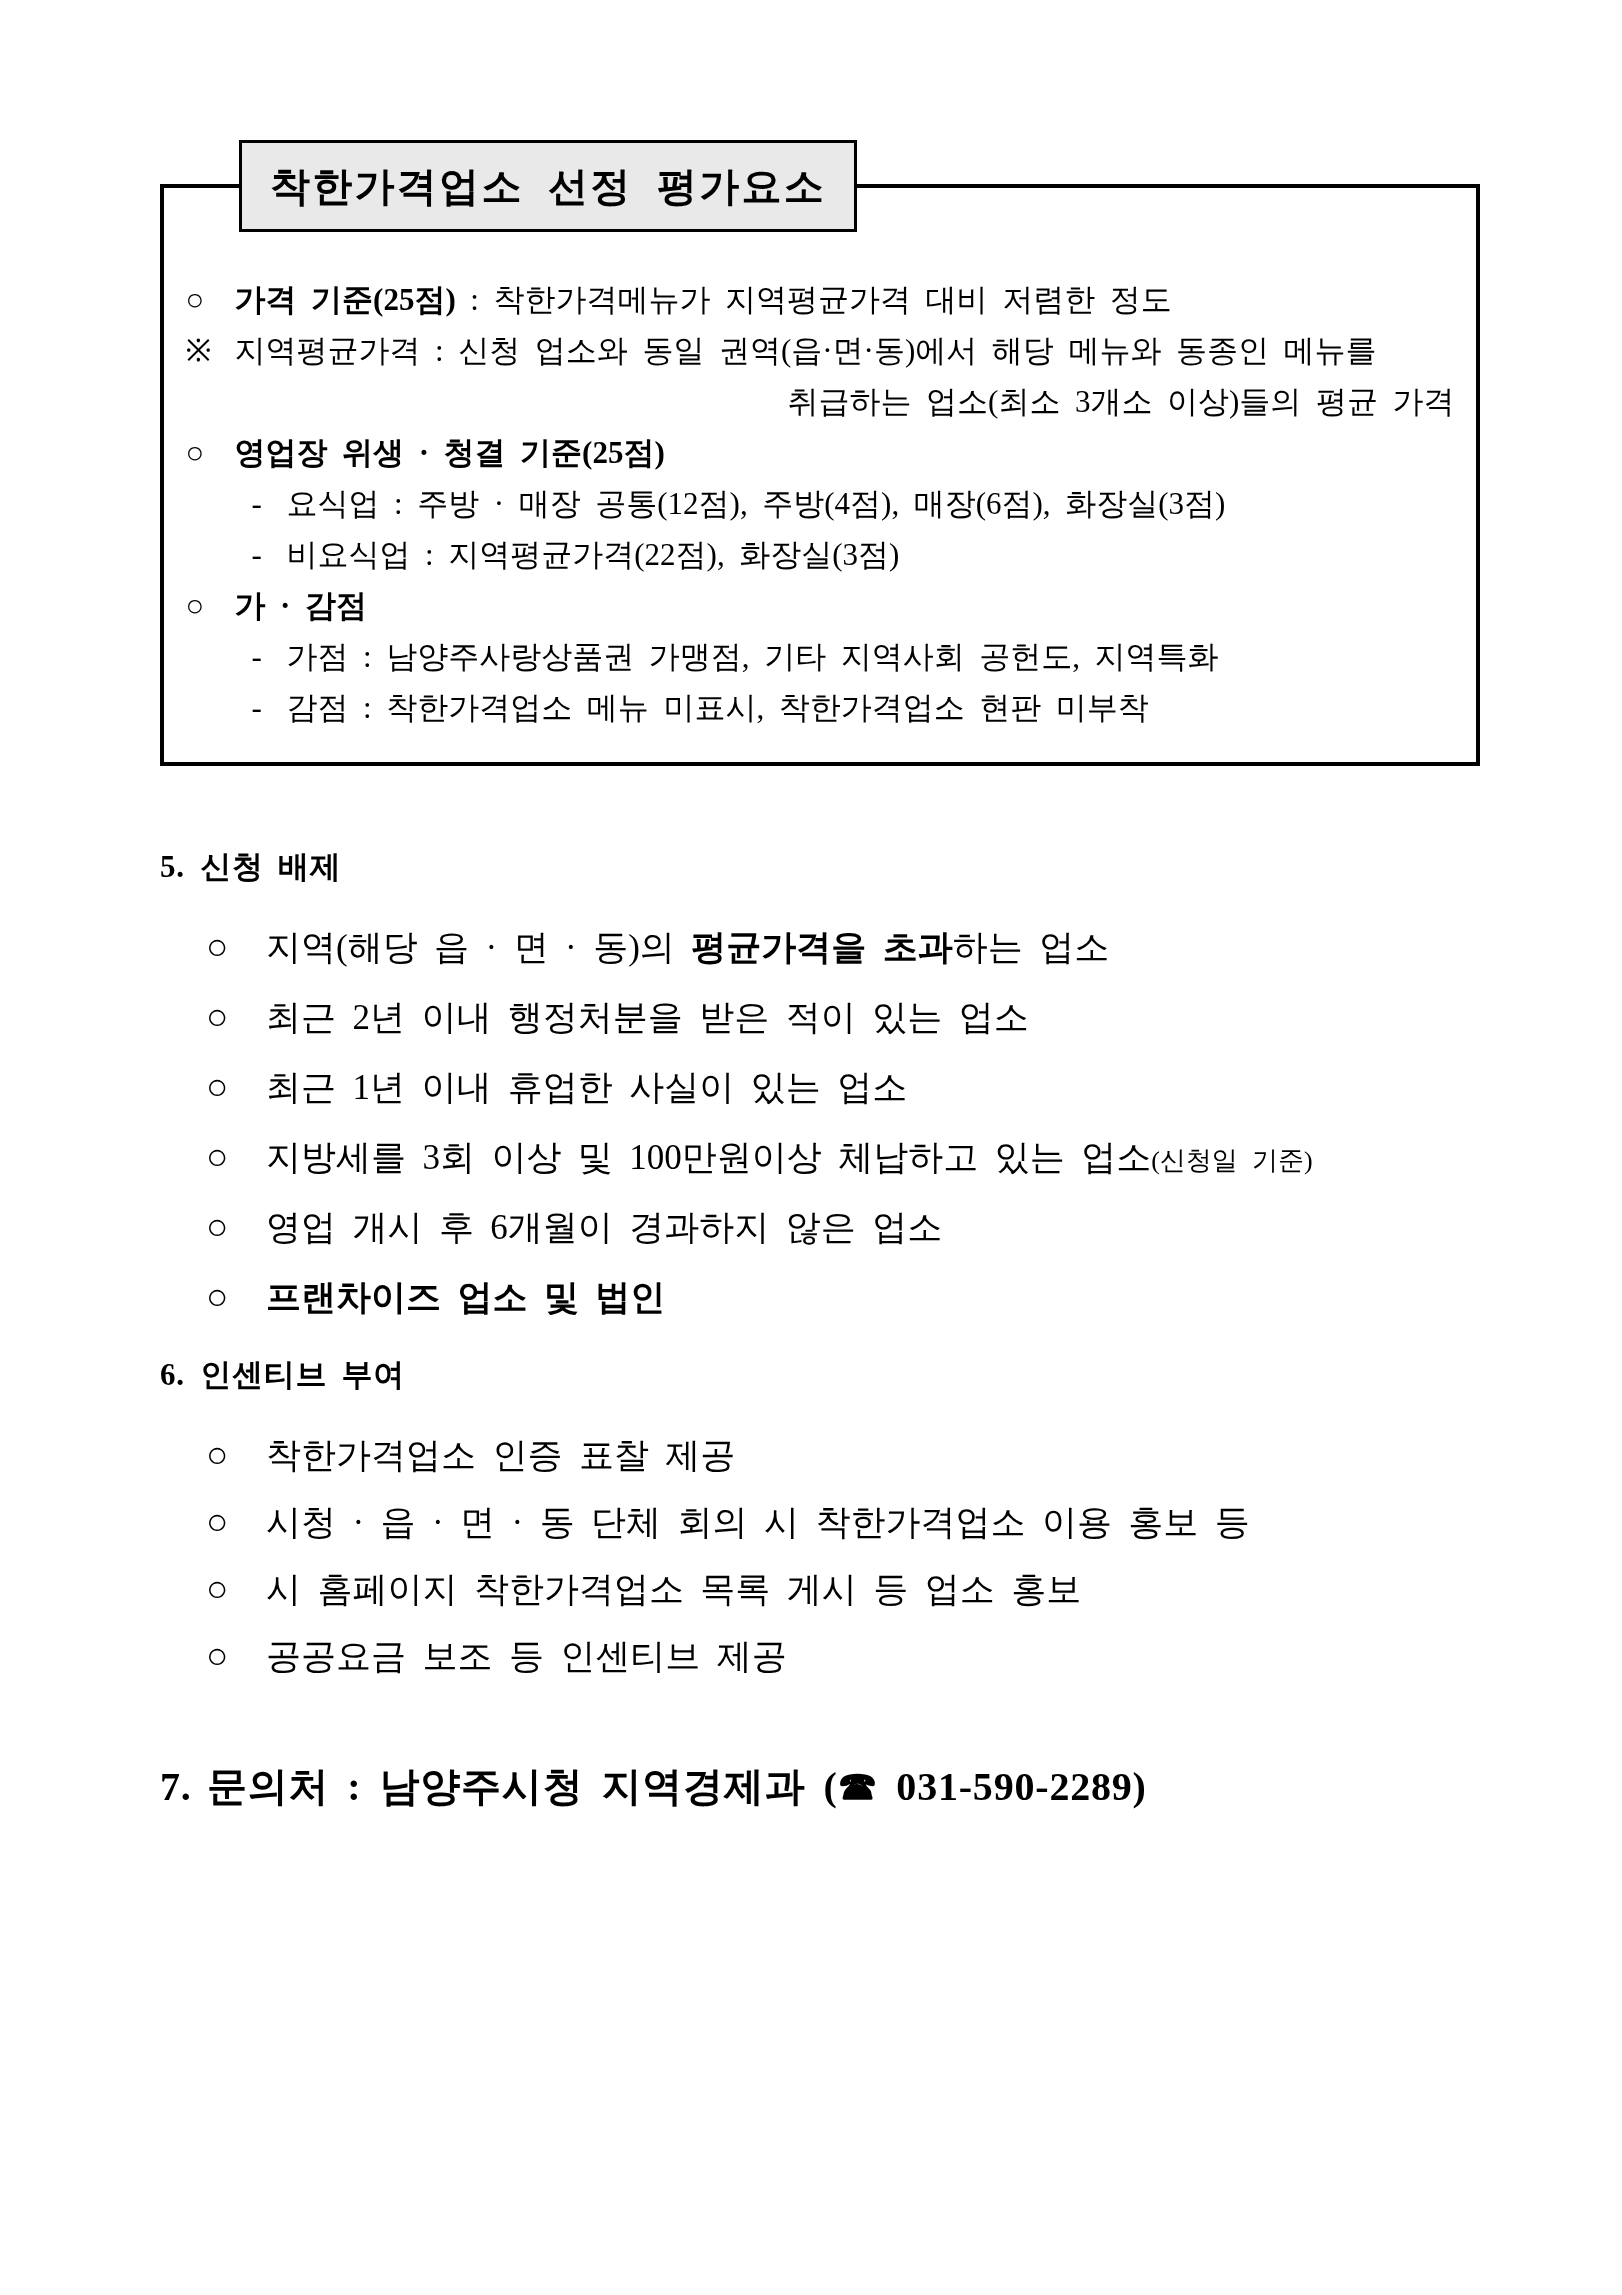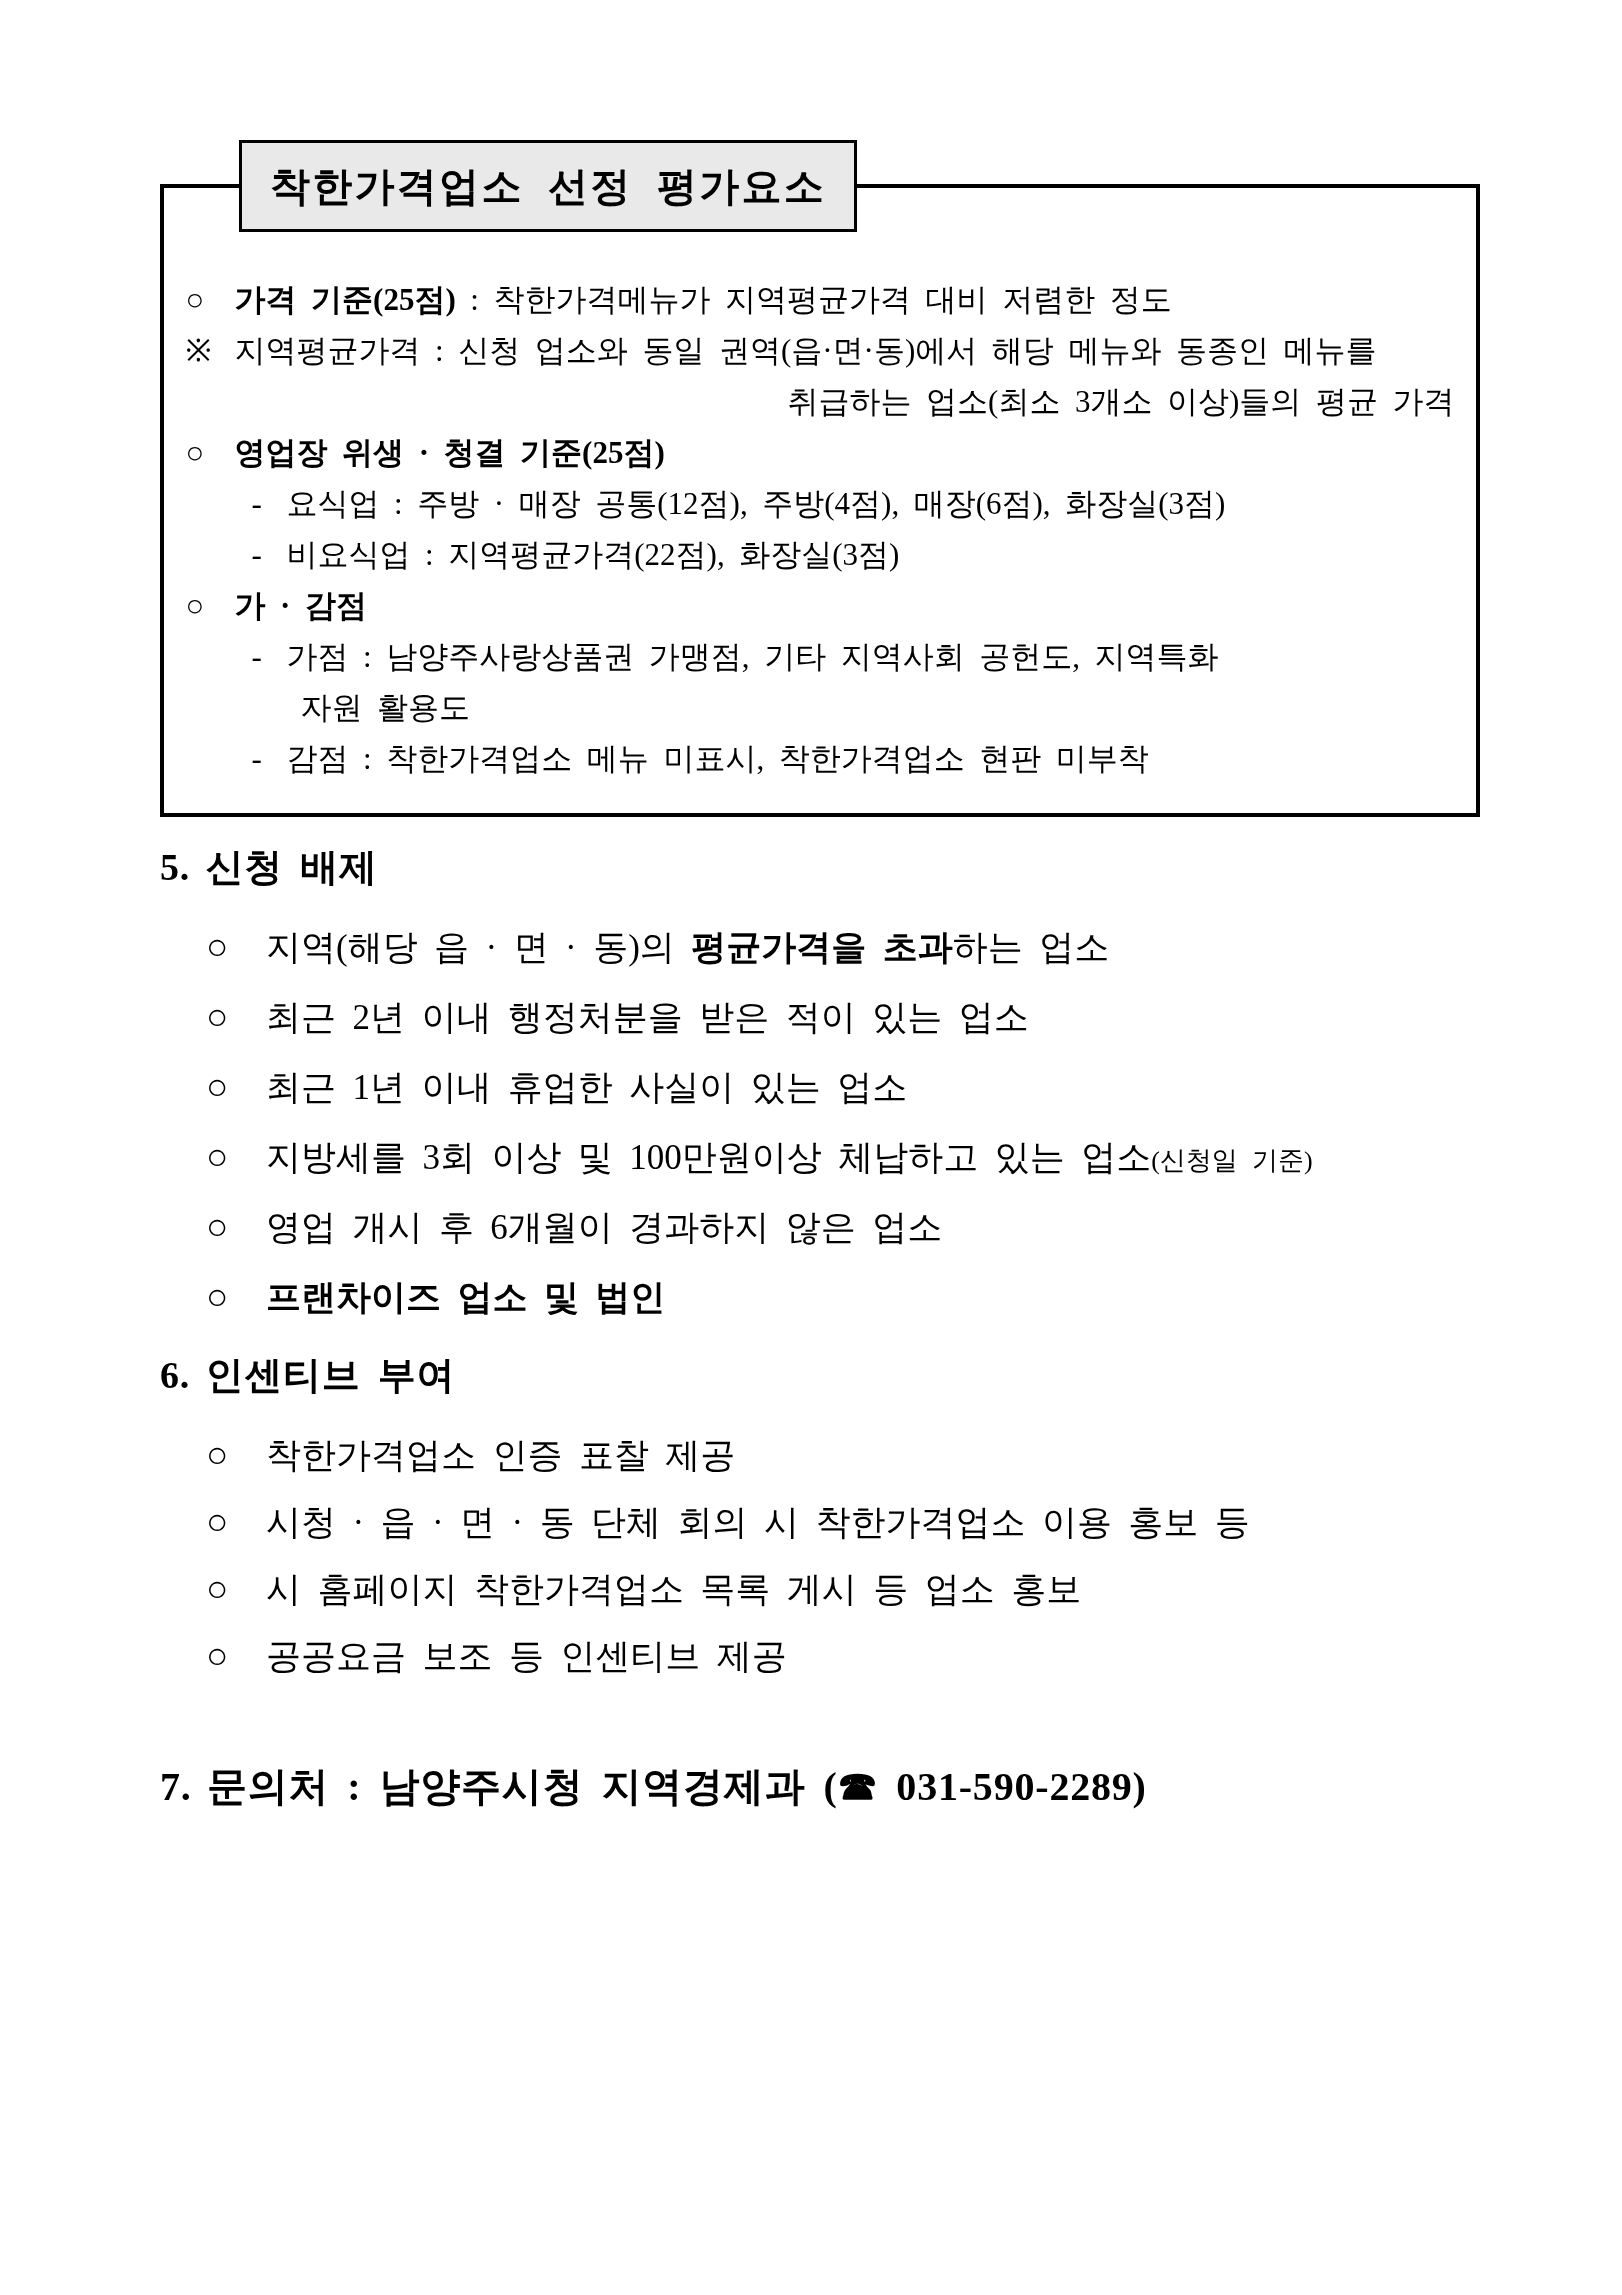--- a/index.html
+++ b/index.html
@@ -52,21 +52,21 @@
   .cont-note { padding-left: 313px; text-align: right; }
   .cont-dash { padding-left: 115px; }
 
   
   .sec {
     position: absolute;
     left: 160px;
     width: 1350px;
   }
   .sec-head {
-    font-size: 38px;
+    font-size: 31px;
     font-weight: bold;
     line-height: 54px;
     letter-spacing: 0.8px;
     word-spacing: 0.18em;
     white-space: nowrap;
   }
   .sec-head .num { margin-right: 15.3px; }
   .bullets { margin-top: 20px; }
   .s-bullet {
     font-size: 35px;
@@ -111,23 +111,20 @@
       <span class="mk">-</span><span>요식업 : 주방 · 매장 공통(12점), 주방(4점), 매장(6점), 화장실(3점)</span>
     </div>
     <div class="ln dash-ln">
       <span class="mk">-</span><span>비요식업 : 지역평균가격(22점), 화장실(3점)</span>
     </div>
     <div class="ln">
       <span class="mk">○</span><b>가 · 감점</b><span></span>
     </div>
     <div class="ln dash-ln">
       <span class="mk">-</span><span>가점 : 남양주사랑상품권 가맹점, 기타 지역사회 공헌도, 지역특화</span>
-    </div>
-    <div class="ln cont-dash">
-      <span>자원 활용도</span>
     </div>
     <div class="ln dash-ln">
       <span class="mk">-</span><span>감점 : 착한가격업소 메뉴 미표시, 착한가격업소 현판 미부착</span>
     </div>
   </div>
 
   <div class="sec sec5">
     <div class="sec-head">
       <span class="num">5.</span><span>신청 배제</span>
     </div>

